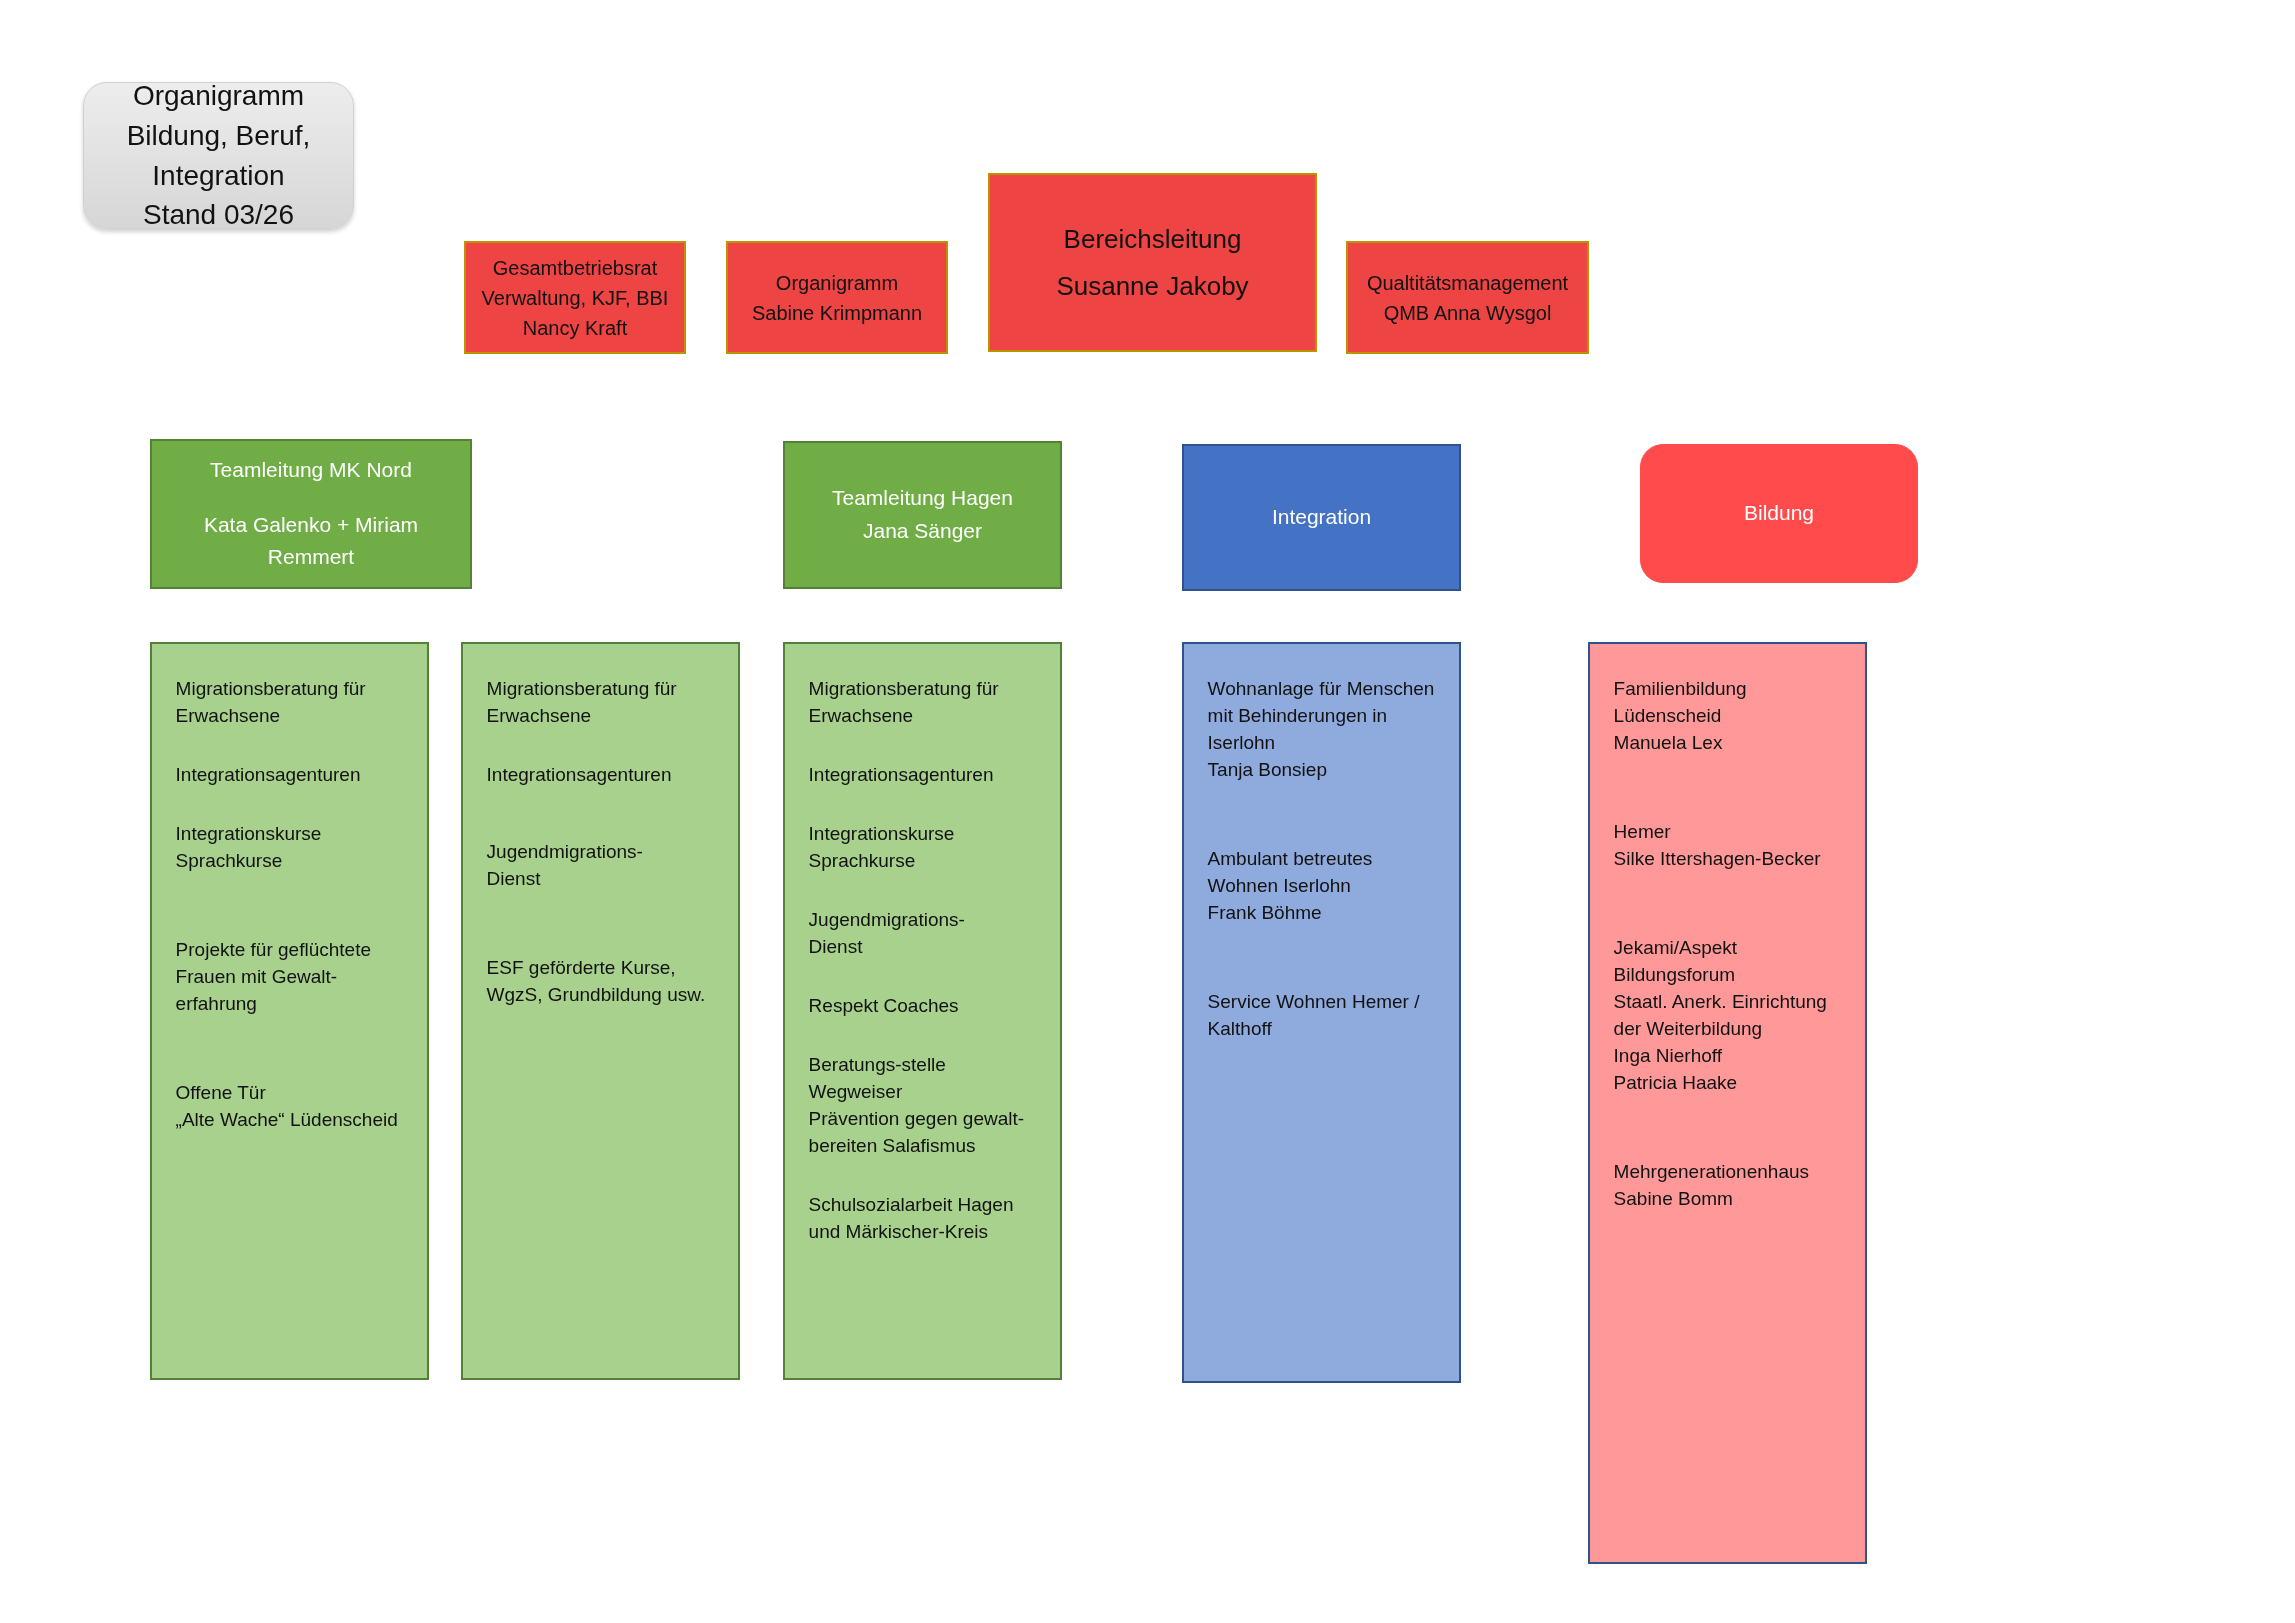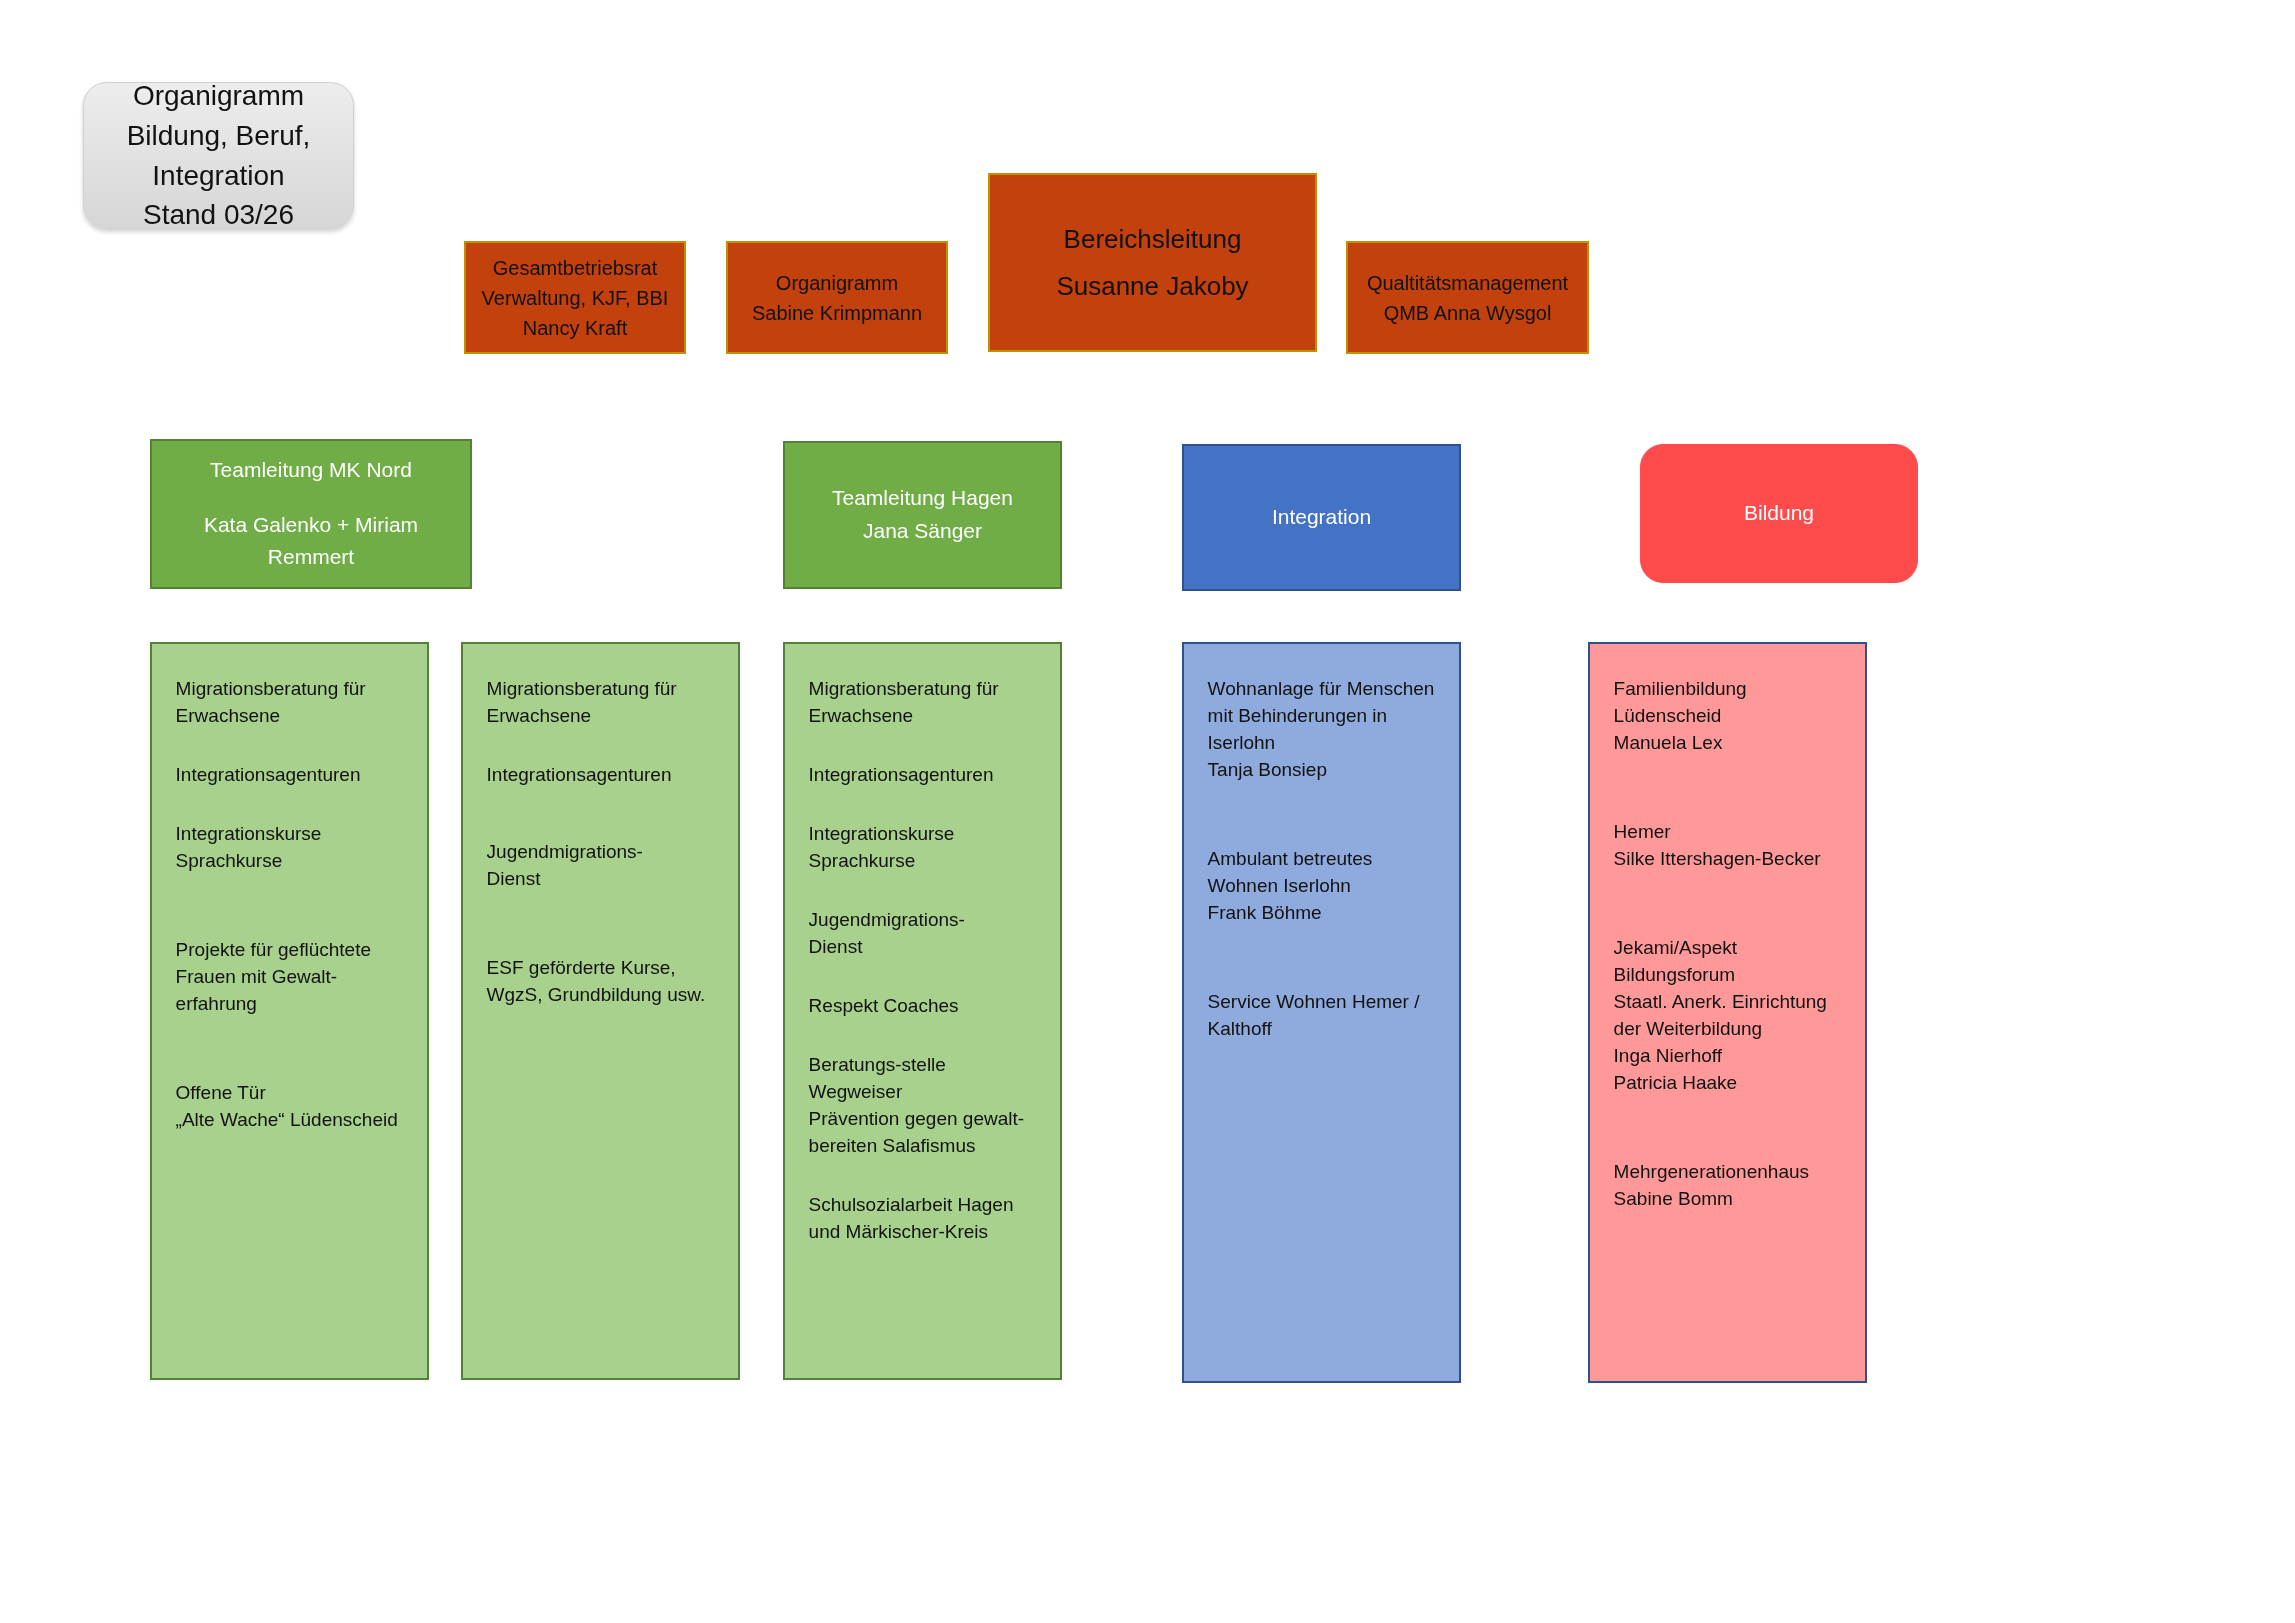--- a/index.html
+++ b/index.html
@@ -38,21 +38,21 @@
     box-shadow: 0 2.1px 4.2px rgba(0,0,0,0.18);
     text-align: center;
     font-size: 28px;
     line-height: 1.42;
     color: #121212;
     padding: 7px 12.5px;
   }
 
   
   .yellow-box {
-    background: #c2410c;
+    background: #ef4444;
     border: 2.1px solid #BF9000;
     align-items: center;
     justify-content: center;
     text-align: center;
     color: #121212;
     line-height: 1.5;
   }
   .yellow-box.small  { font-size: 20px; }
   .yellow-box.large  { font-size: 26px; line-height: 1.78; }
 
@@ -225,21 +225,21 @@
       <span class="line">Ambulant betreutes</span>
       <span class="line">Wohnen Iserlohn</span>
       <span class="line">Frank Böhme</span>
     </div>
     <div class="group">
       <span class="line">Service Wohnen Hemer /</span>
       <span class="line">Kalthoff</span>
     </div>
   </div>
 
-  <div class="box content-box content-red" style="left:1588px; top:642px; width:279px; height:741px;">
+  <div class="box content-box content-red" style="left:1588px; top:642px; width:279px; height:922px;">
     <div class="group gap-xl">
       <span class="line">Familienbildung</span>
       <span class="line">Lüdenscheid</span>
       <span class="line">Manuela Lex</span>
     </div>
     <div class="group gap-xl">
       <span class="line">Hemer</span>
       <span class="line">Silke Ittershagen-Becker</span>
     </div>
     <div class="group gap-xl">

